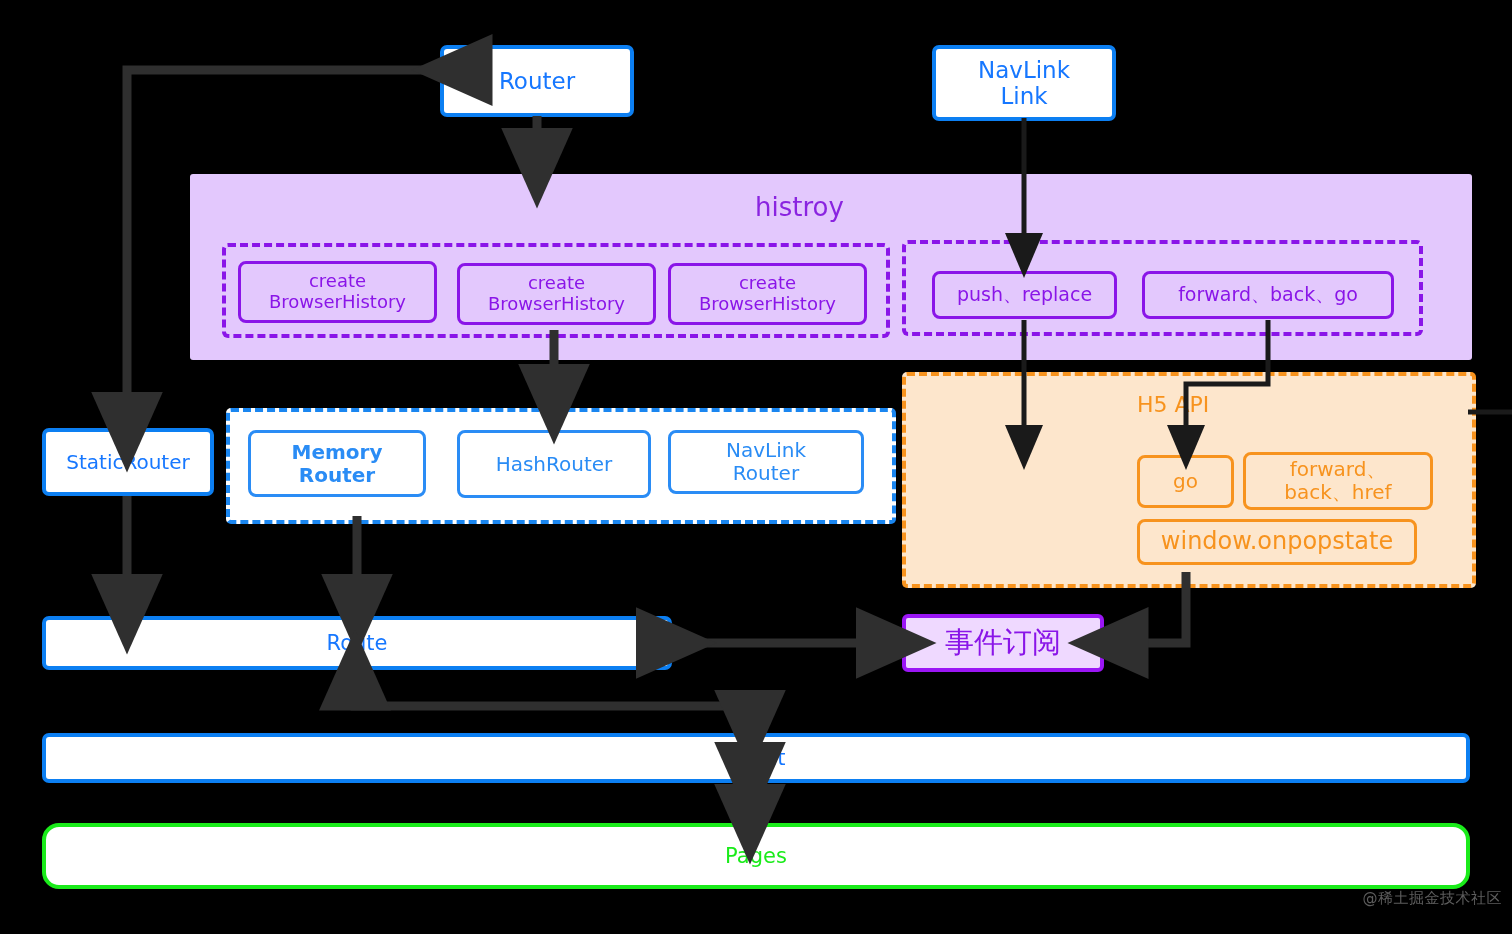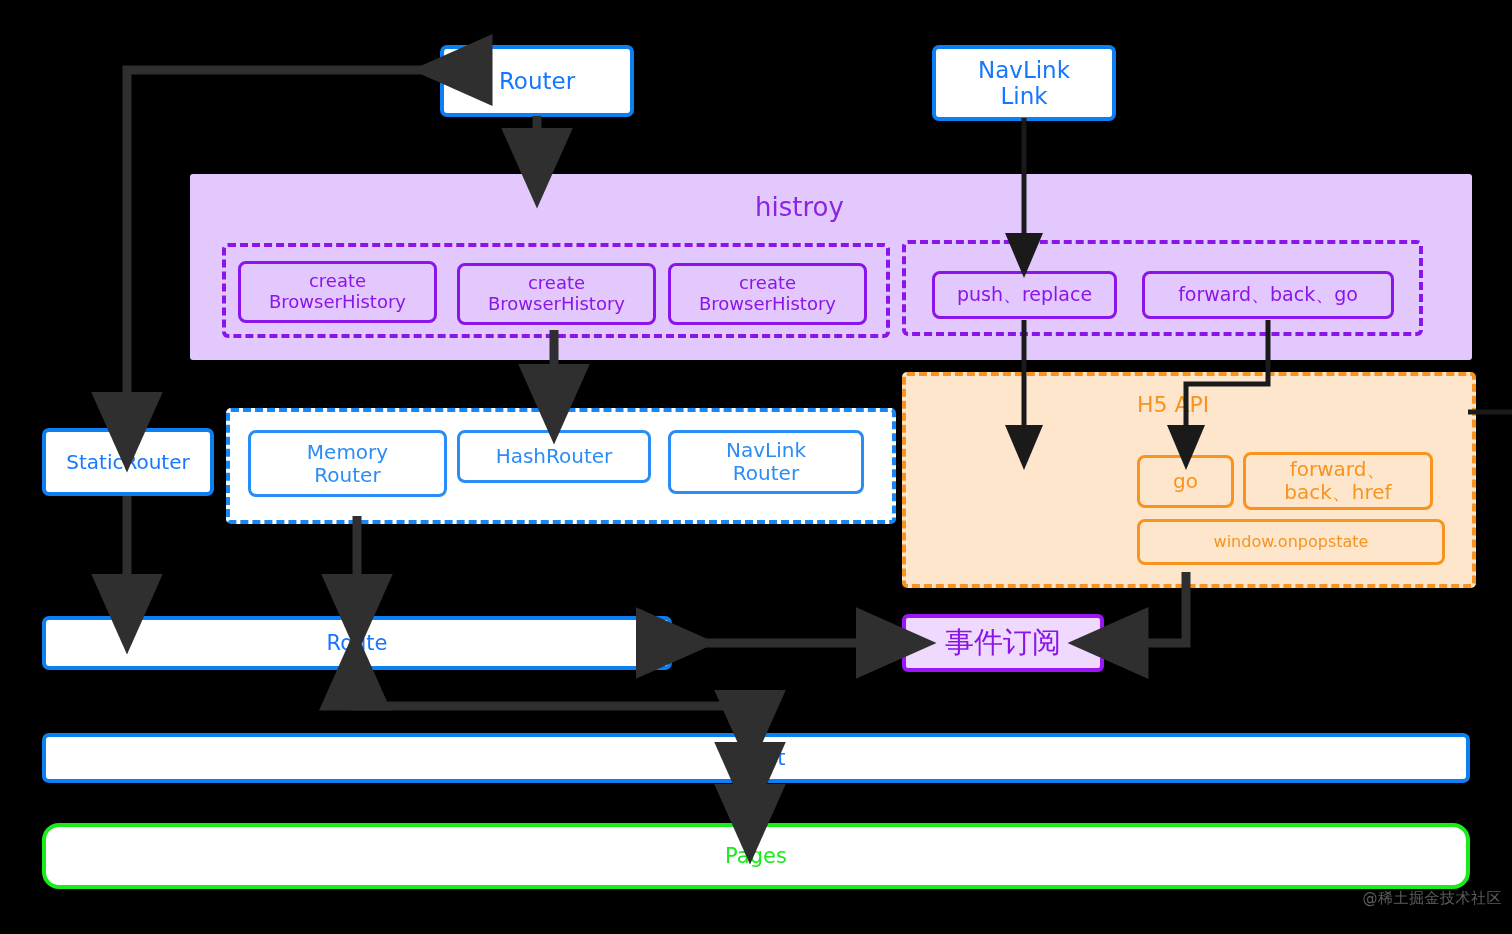--- a/index.html
+++ b/index.html
@@ -154,35 +154,35 @@
     <span>H5 API</span>
   </div>
 
   <div class="node orange-box" style="left:1137px;top:455px;width:97px;height:53px;font-size:20px;">
     <span>go</span>
   </div>
   <div class="node orange-box" style="left:1243px;top:452px;width:190px;height:58px;font-size:20px;flex-direction:column;">
     <span>forward、</span>
     <span>back、href</span>
   </div>
-  <div class="node orange-box" style="left:1137px;top:519px;width:308px;height:46px;font-size:16px;text-align:right;">
+  <div class="node orange-box" style="left:1137px;top:519px;width:280px;height:46px;font-size:24px;text-align:right;">
     <span>window.onpopstate</span>
   </div>
 
   <div class="node blue-box" style="left:42px;top:428px;width:172px;height:68px;font-size:20px;">
     <span>StaticRouter</span>
   </div>
 
   <div class="blue-dashed-panel" style="left:226px;top:408px;width:662px;height:108px;"></div>
 
-  <div class="node blue-thin" style="left:248px;top:430px;width:199px;height:67px;font-size:20px;flex-direction:column;">
+  <div class="node blue-thin" style="left:248px;top:430px;width:178px;height:67px;font-size:20px;flex-direction:column;font-weight:bold;">
     <span>Memory</span>
     <span>Router</span>
   </div>
-  <div class="node blue-thin" style="left:457px;top:430px;width:194px;height:53px;font-size:20px;">
+  <div class="node blue-thin" style="left:457px;top:430px;width:194px;height:68px;font-size:20px;">
     <span>HashRouter</span>
   </div>
   <div class="node blue-thin" style="left:668px;top:430px;width:196px;height:64px;font-size:20px;flex-direction:column;">
     <span>NavLink</span>
     <span>Router</span>
   </div>
 
   <div class="node blue-box" style="left:42px;top:616px;width:630px;height:54px;font-size:21px;">
     <span>Route</span>
   </div>

